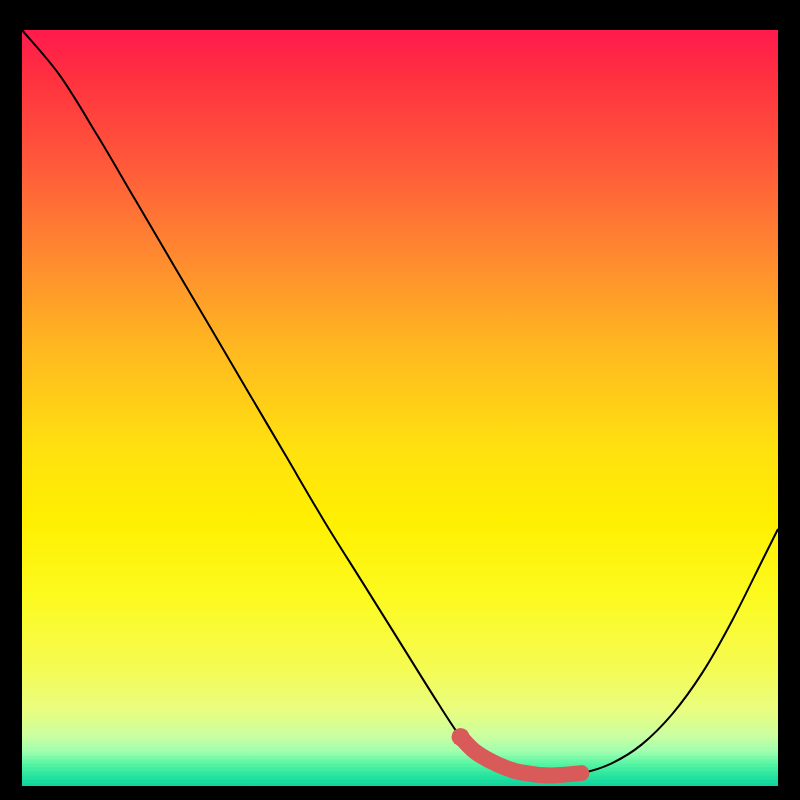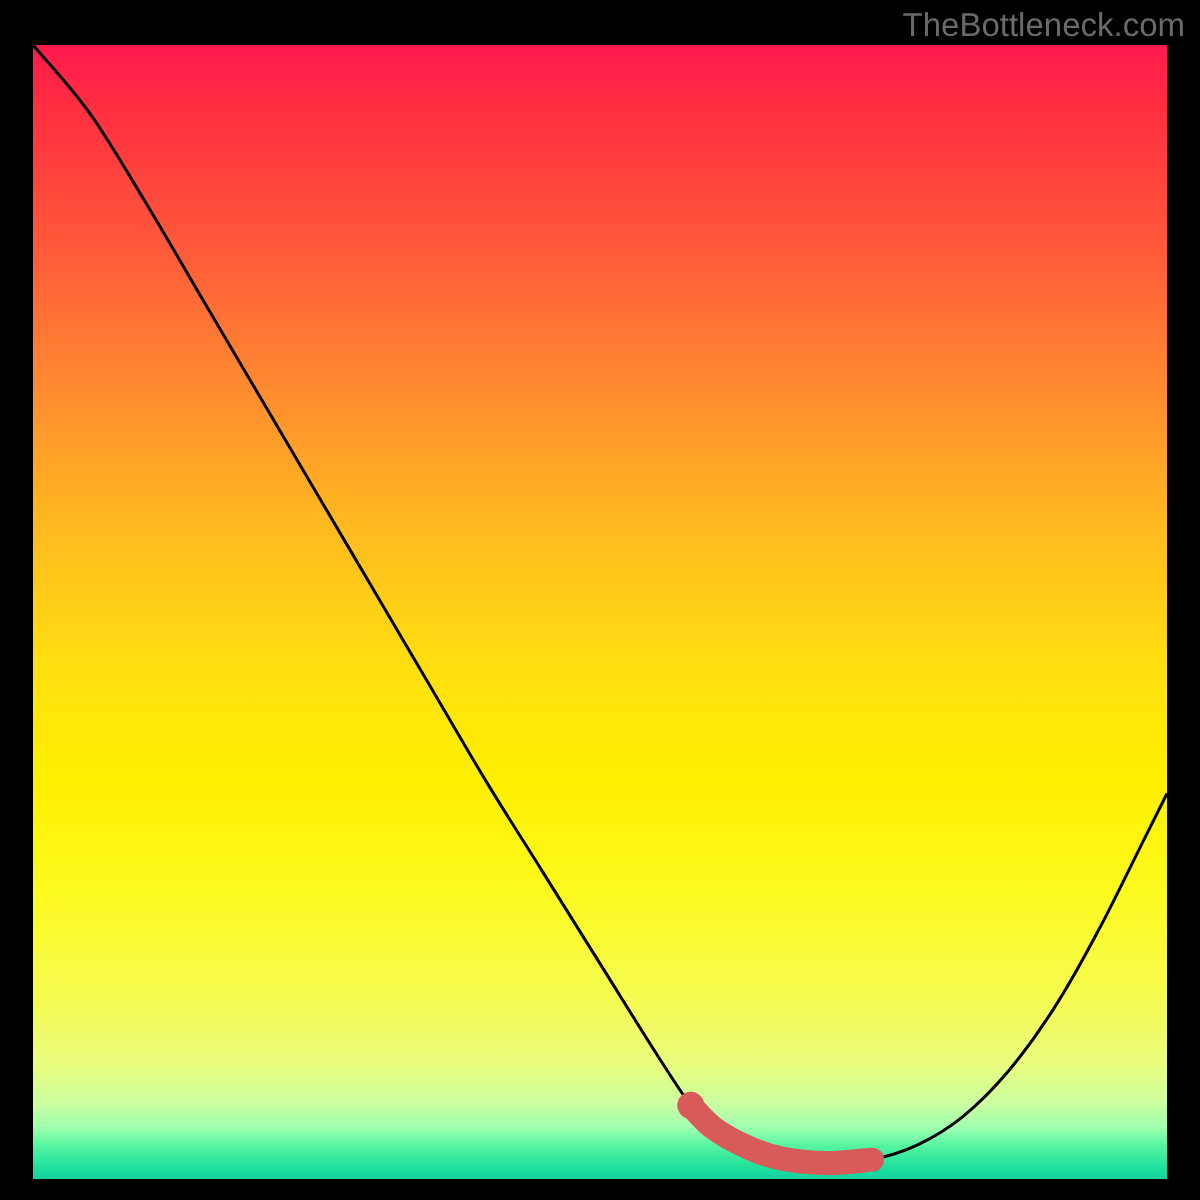--- a/index.html
+++ b/index.html
@@ -86,21 +86,20 @@
     stroke-linejoin: round;
   }
   .highlight-dot {
     fill: #d85a59;
   }
 </style>
 </head>
 <body>
 
 <div class="stage">
-  <div class="watermark">TheBottleneck.com</div>
 
   <div class="plot-outer">
     <div class="banding"></div>
 
     <svg class="curve" viewBox="0 0 756 756" preserveAspectRatio="none">
       <path id="black-curve-path" class="black-curve" d="M 0.0 0.0 C 6.3 7.6, 25.2 27.7, 37.8 45.4 C 50.4 63.0, 63.0 85.1, 75.6 105.8 C 88.2 126.6, 100.8 148.7, 113.4 170.1 C 126.0 191.5, 138.6 212.9, 151.2 234.4 C 163.8 255.8, 176.4 277.2, 189.0 298.6 C 201.6 320.0, 214.2 341.5, 226.8 362.9 C 239.4 384.3, 252.0 405.7, 264.6 427.1 C 277.2 448.6, 289.8 470.6, 302.4 491.4 C 315.0 512.2, 327.6 531.7, 340.2 551.9 C 352.8 572.0, 365.4 592.2, 378.0 612.4 C 390.6 632.5, 405.7 657.1, 415.8 672.8 C 425.9 688.6, 432.2 698.7, 438.5 706.9 C 444.8 715.0, 447.3 717.3, 453.6 722.0 C 459.9 726.6, 468.7 731.4, 476.3 734.8 C 483.8 738.2, 490.1 740.6, 499.0 742.4 C 507.8 744.2, 519.1 745.3, 529.2 745.4 C 539.3 745.5, 549.4 745.2, 559.4 743.1 C 569.5 741.1, 579.6 738.1, 589.7 733.3 C 599.8 728.5, 609.8 722.6, 619.9 714.4 C 630.0 706.2, 640.1 696.1, 650.2 684.2 C 660.2 672.2, 670.3 658.4, 680.4 642.6 C 690.5 626.9, 700.6 608.6, 710.6 589.7 C 720.7 570.8, 733.3 544.3, 740.9 529.2 C 748.4 514.1, 753.5 504.0, 756.0 499.0" style="stroke: rgb(0, 0, 0);"></path>
       <path id="highlight-path" class="highlight-stroke" d="M 438.5 706.9 C 441.0 709.4, 447.3 717.3, 453.6 722.0 C 459.9 726.6, 468.7 731.4, 476.3 734.8 C 483.8 738.2, 490.1 740.6, 499.0 742.4 C 507.8 744.2, 519.1 745.3, 529.2 745.4 C 539.3 745.5, 554.4 743.5, 559.4 743.1" style="stroke: rgb(216, 90, 89);"></path>
       <circle id="highlight-dot" class="highlight-dot" r="9" cx="438.5" cy="706.9" style="fill: rgb(216, 90, 89);"></circle>
     </svg>
   </div>

